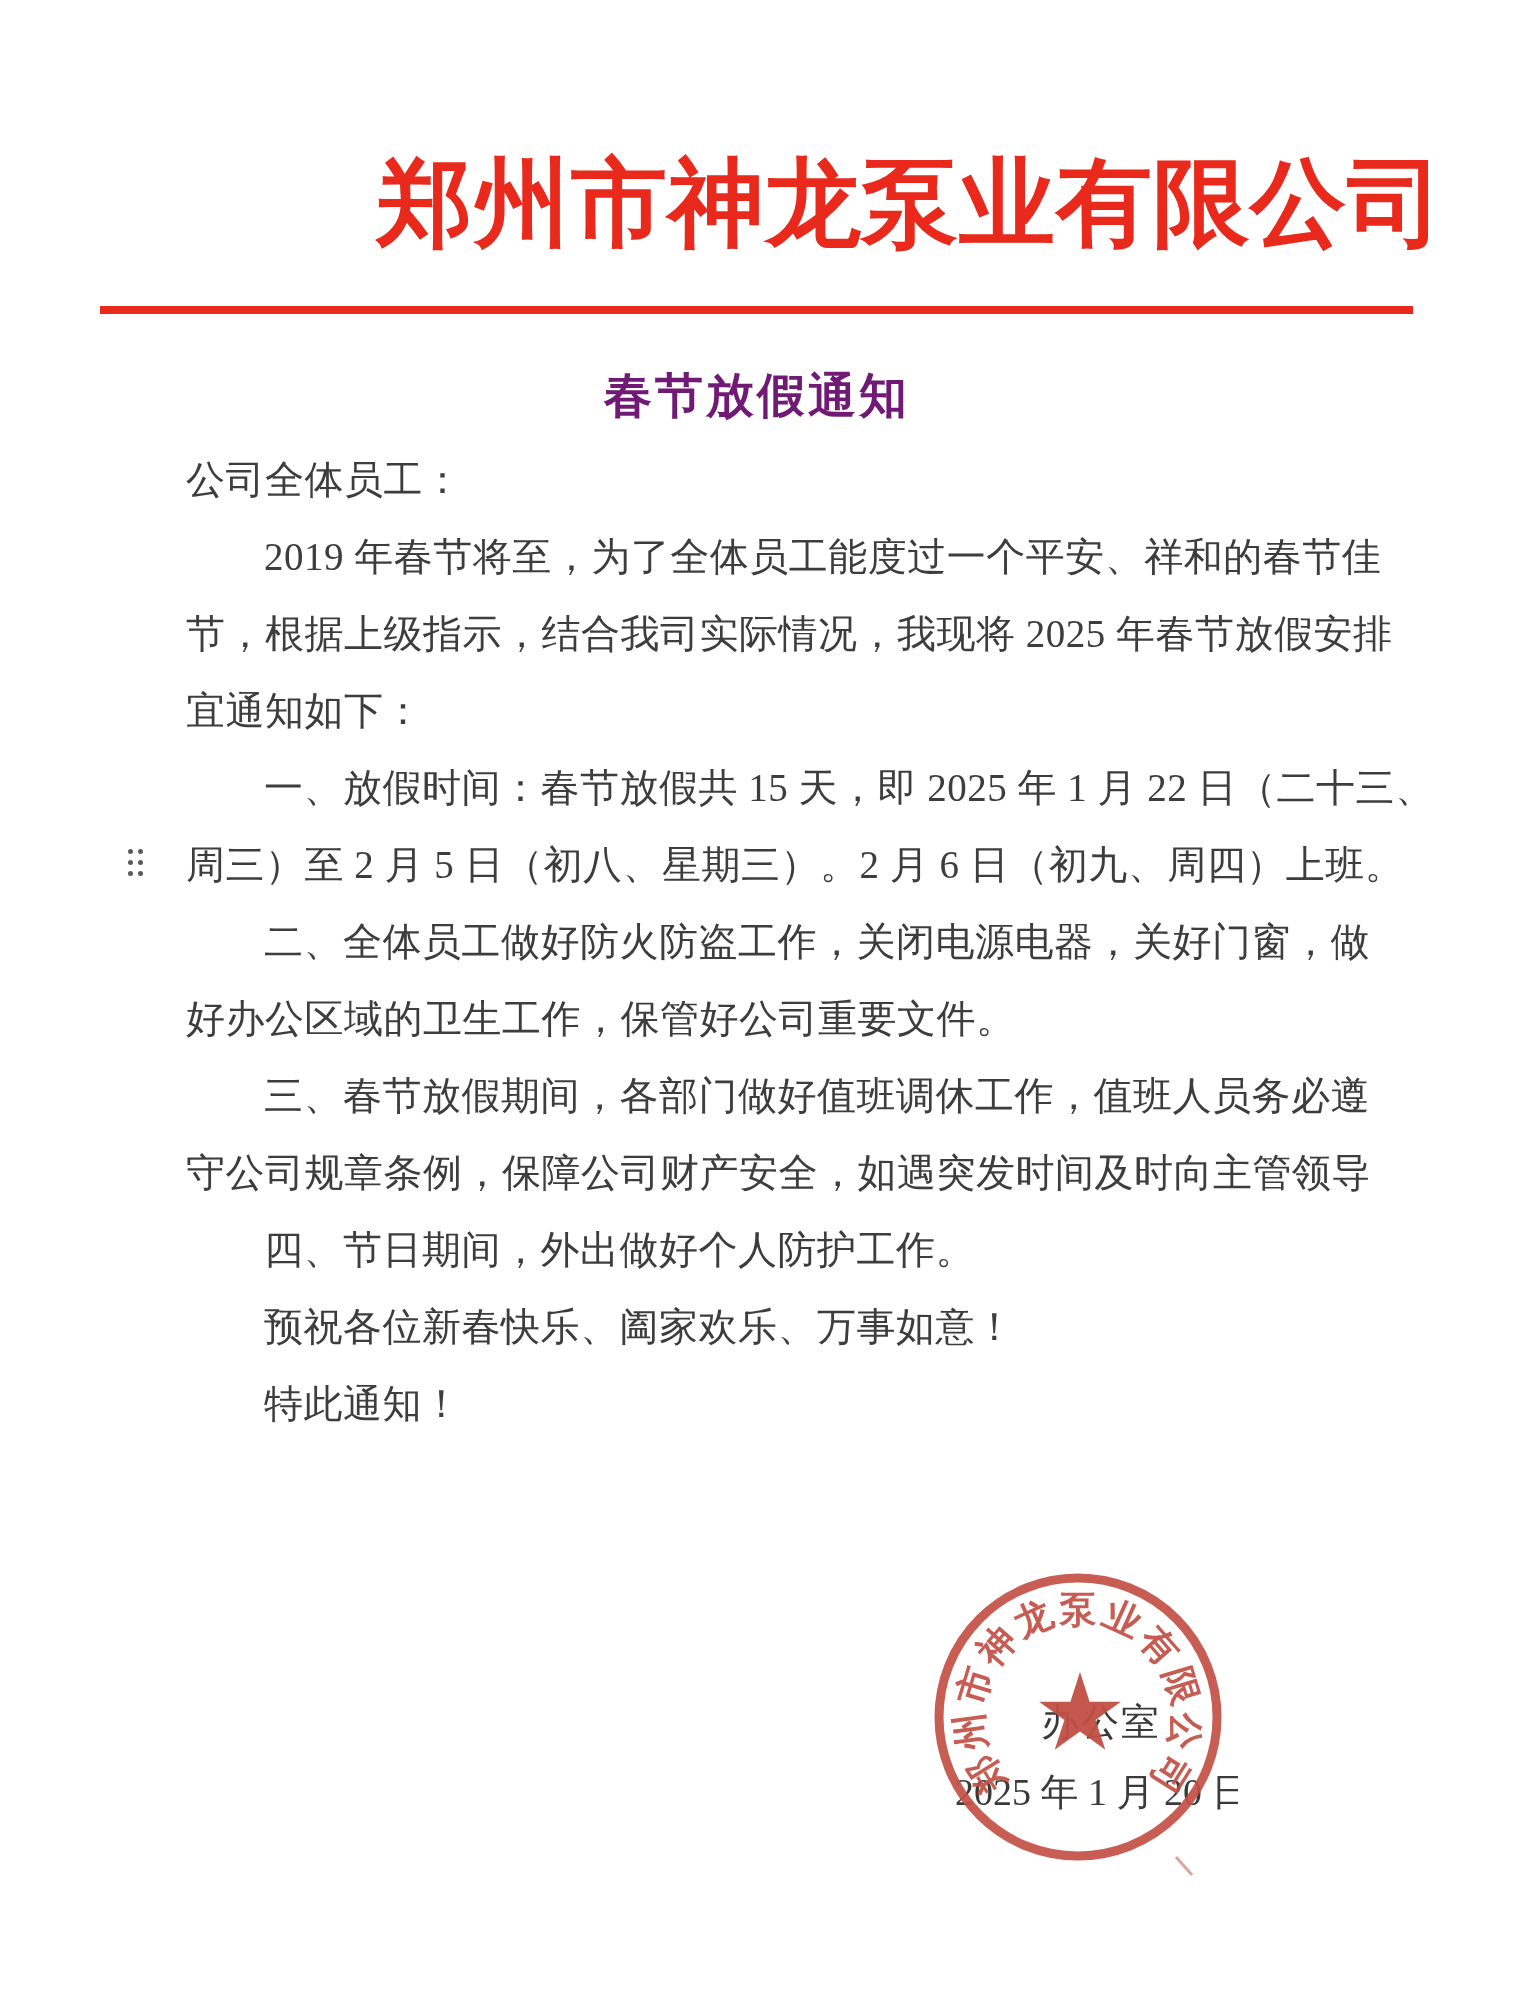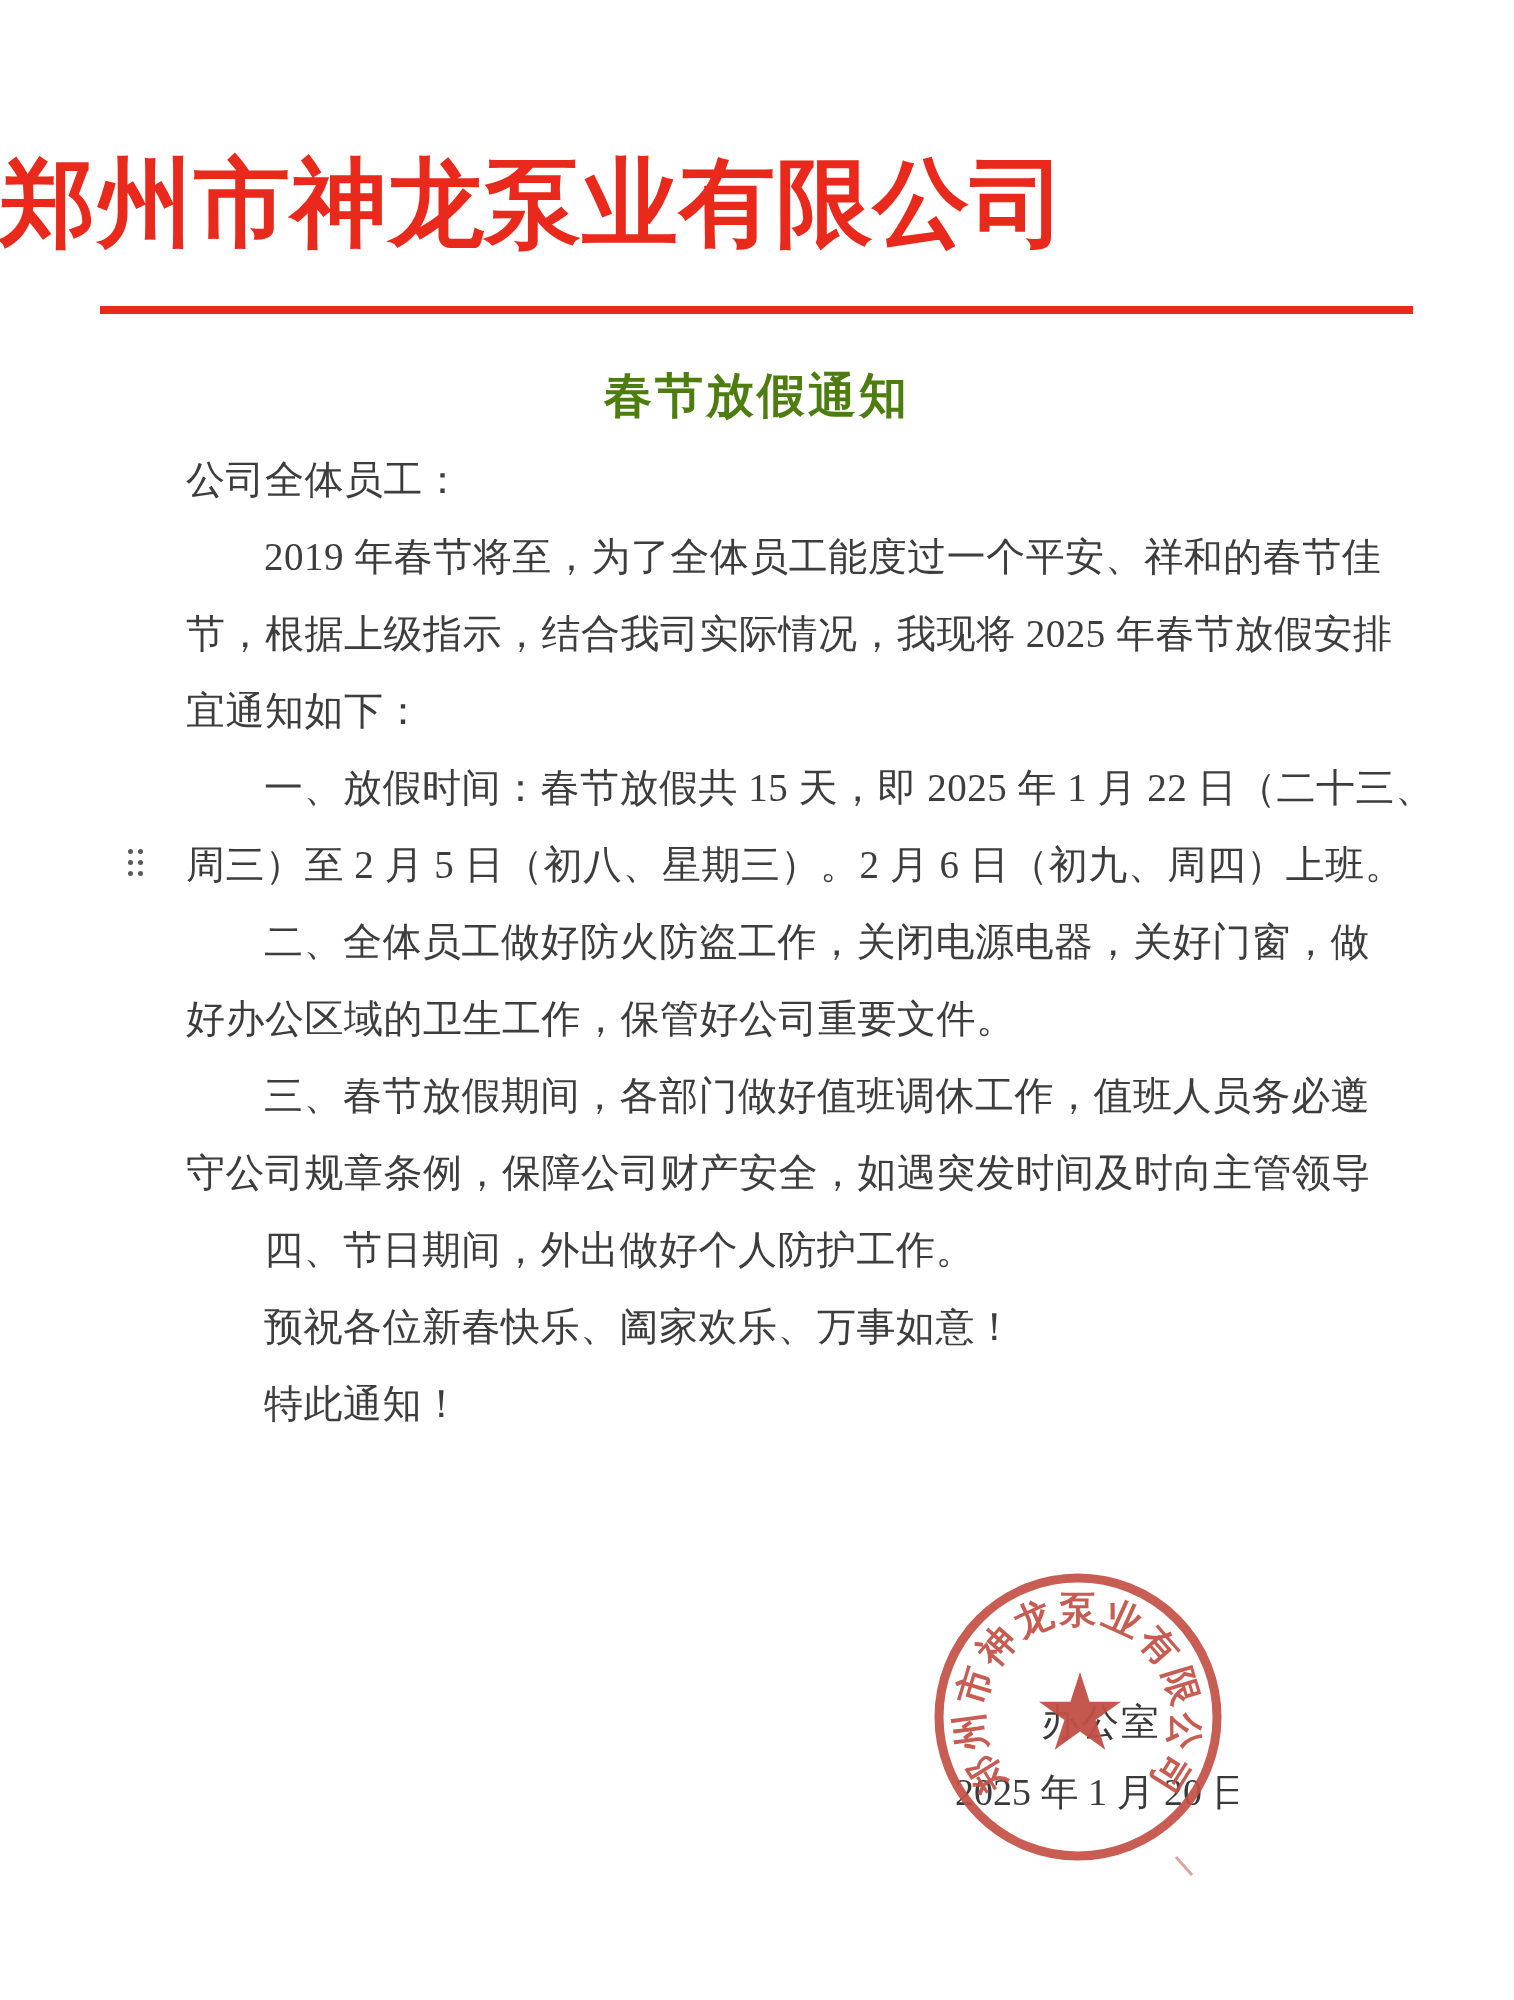--- a/index.html
+++ b/index.html
@@ -6,40 +6,40 @@
   .page{
     position:relative;
     width:1514px;height:2000px;
     background:#ffffff;
     overflow:hidden;
     font-family:"Liberation Serif","DejaVu Serif",serif;
   }
   .company-name{
     position:absolute;
     left:0;top:140px;width:1444px;
-    text-align:left;
+    text-align:right;
     font-size:96px;
     font-weight:700;
     letter-spacing:1px;
     color:var(--header-red,#e8291b);
     white-space:nowrap;
   }
   .header-rule{
     position:absolute;
     left:100px;top:306px;
     width:1313px;height:8px;
     background:var(--header-red,#e8291b);
   }
   .doc-title{
     position:absolute;
     left:0;top:364px;width:1514px;
     text-align:center;
     font-size:48px;
     font-weight:700;
-    color:#4d7c0f;
+    color:#701a75;
     letter-spacing:3px;
   }
   .body-lines{
     position:absolute;
     left:167px;top:441px;
     width:1190px;
     margin-left:19px;
   }
   .body-line{
     height:77px;

